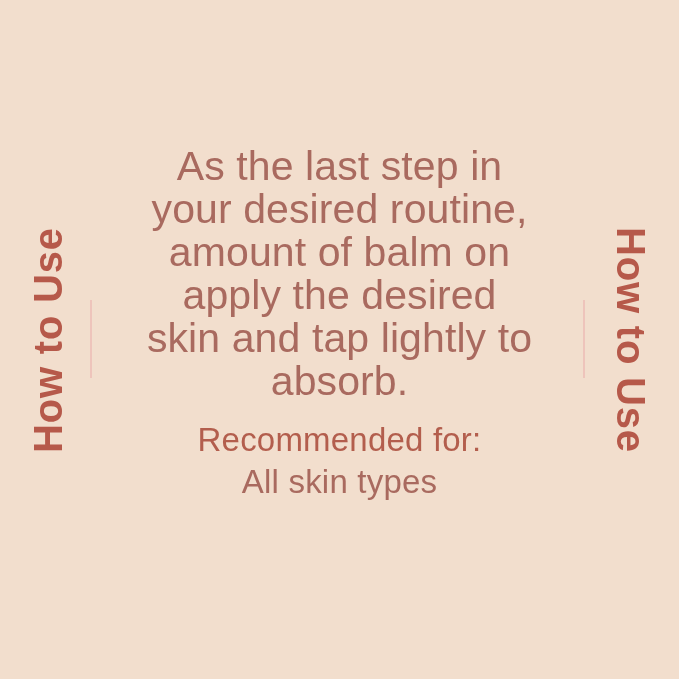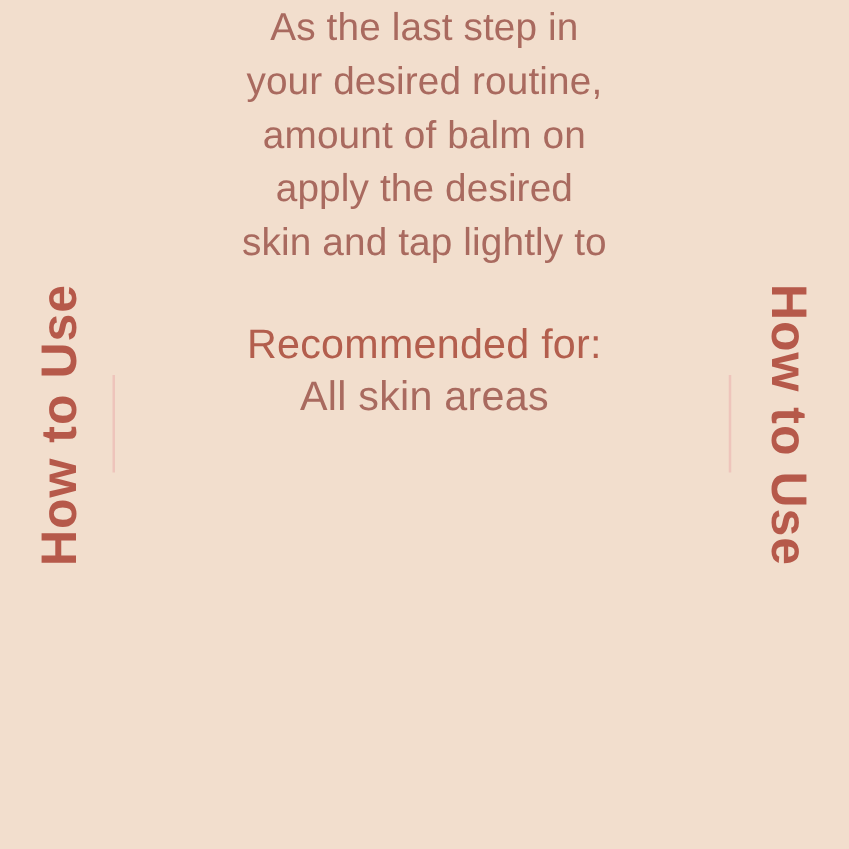--- a/index.html
+++ b/index.html
@@ -73,35 +73,36 @@
     height: 679px;
     display: flex;
     flex-direction: column;
     align-items: center;
     justify-content: flex-start;
     text-align: center;
     box-sizing: border-box;
   }
 
   #body-copy {
+    margin-top: 145px;
     width: 479px;
     color: #a96a5f;
-    font-size: 31px;
+    font-size: 41px;
     font-weight: 300;
     line-height: 43px;
     letter-spacing: 0.1px;
     font-family: "Liberation Sans", sans-serif;
   }
   #body-copy .line {
     display: block;
     white-space: nowrap;
   }
 
   #recommend-block {
-    margin-top: 39px;
+    margin-top: 16px;
     width: 479px;
   }
   #recommend-heading {
     display: block;
     color: #b35e4d;
     font-size: 33px;
     font-weight: 400;
     line-height: 42px;
     letter-spacing: 0.2px;
     white-space: nowrap;
@@ -135,22 +136,23 @@
   <div class="divider" id="divider-right"></div>
 
   <div id="content">
 
     <div id="body-copy">
       <span class="line">As the last step in</span>
       <span class="line">your desired routine,</span>
       <span class="line">amount of balm on</span>
       <span class="line">apply the desired</span>
       <span class="line">skin and tap lightly to</span>
+      <span class="line">absorb.</span>
     </div>
 
     <div id="recommend-block">
       <span id="recommend-heading">Recommended for:</span>
-      <span id="recommend-value">All skin areas</span>
+      <span id="recommend-value">All skin types</span>
     </div>
 
   </div>
 
 </div>
 
 </body></html>

